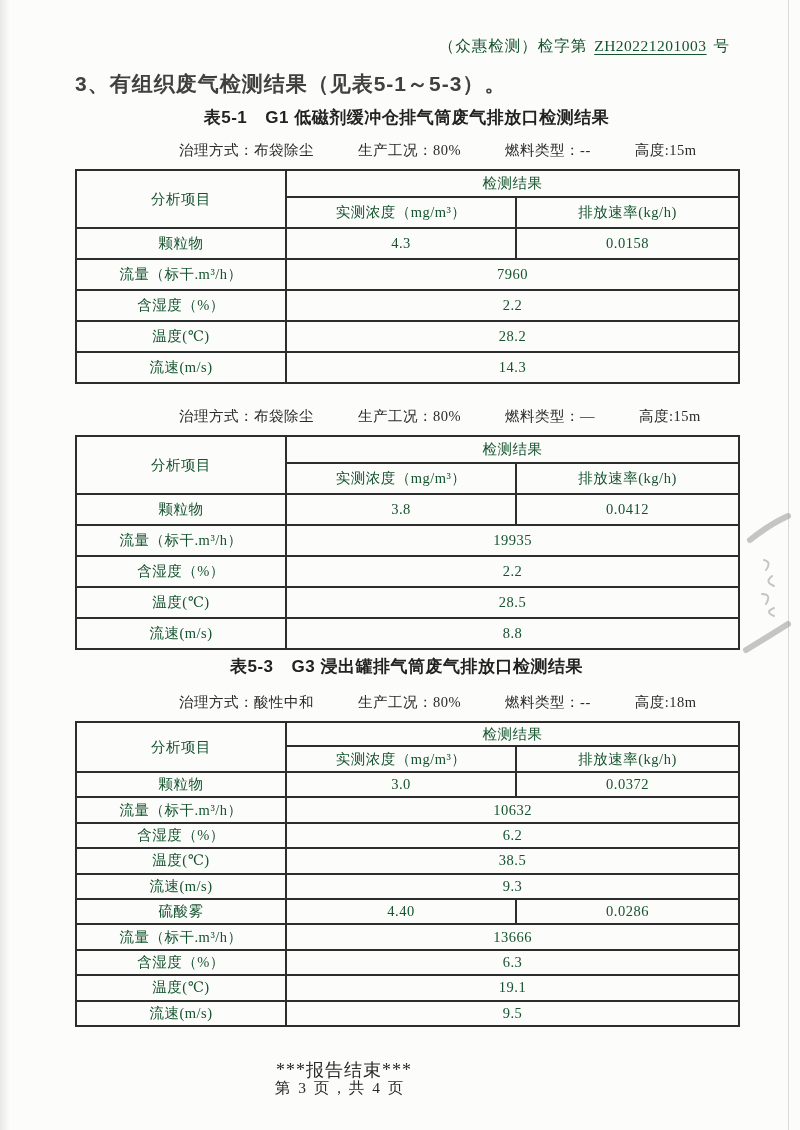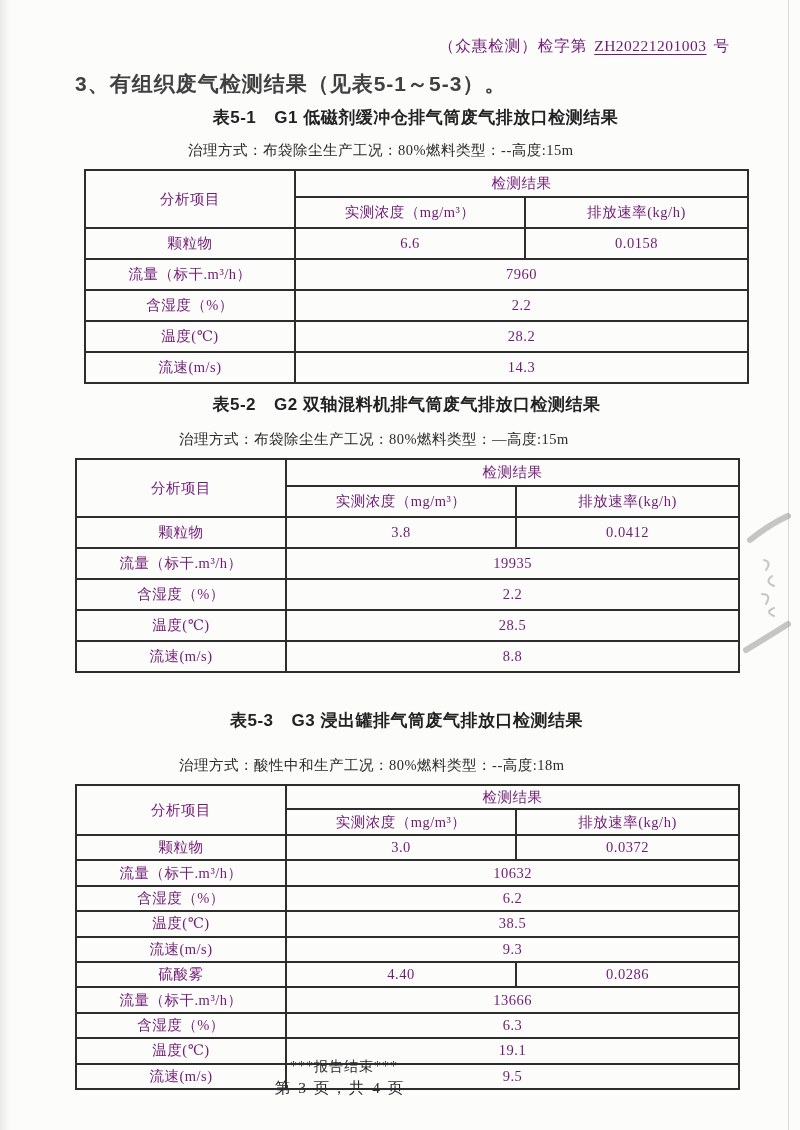--- a/index.html
+++ b/index.html
@@ -17,21 +17,21 @@
   }
   .edge-line-right{
     position:absolute;left:788px;top:0;bottom:0;width:1px;
     background:#d6d6d2;opacity:.9;pointer-events:none;
   }
 
   .abs{position:absolute;}
 
   .doc-header{
     left:0;top:36px;width:730px;text-align:right;
-    font-size:15.5px;letter-spacing:1px;color:#701a75;
+    font-size:15.5px;letter-spacing:1px;color:#14532d;
   }
   .ref-number{
     text-decoration:underline;
     text-underline-offset:3px;
     letter-spacing:.5px;
     padding:0 2px;
   }
 
   .section-title{
     left:75px;top:70px;
@@ -40,49 +40,49 @@
   }
 
   .tbl-caption{
     width:663px;text-align:center;
     font-family:"Liberation Sans","DejaVu Sans",sans-serif;
     font-weight:700;font-size:17px;color:#222;letter-spacing:.5px;
   }
   .tbl-caption .tag{margin-right:18px;}
 
   .meta-row{
-    width:663px;display:flex;
+    width:663px;display:flex;gap:44px;
     padding-left:104px;box-sizing:border-box;
     font-size:14.5px;color:#2a2a2a;letter-spacing:.5px;white-space:nowrap;
   }
 
   table.report-table{
     border-collapse:collapse;table-layout:fixed;width:663px;
     background:transparent;
   }
   table.report-table td{
     border:2px solid #2d2d2d;
     text-align:center;vertical-align:middle;
-    font-size:14.5px;color:#701a75;
+    font-size:14.5px;color:#14532d;
     padding:0 0;letter-spacing:.5px;
     overflow:hidden;white-space:nowrap;
   }
   col.c1{width:210px;} col.c2{width:230px;} col.c3{width:223px;}
 
   .t-std tr.hrow1 td{height:25px;}
   .t-std tr.hrow2 td{height:29px;}
   .t-std tbody td{height:29px;}
 
   .t-tight tr.hrow1 td{height:22px;}
   .t-tight tr.hrow2 td{height:24px;}
   .t-tight tbody td{height:23.4px;}
 
   .footer-end{
     left:0;top:1058px;width:688px;text-align:center;
-    font-size:14px;color:#2a2a2a;letter-spacing:1px;
+    font-size:18px;color:#2a2a2a;letter-spacing:1px;
   }
   .footer-page{
     left:0;top:1078px;width:680px;text-align:center;
     font-size:15.5px;color:#2a2a2a;letter-spacing:2px;
   }
 
   .seal{left:742px;top:502px;opacity:.5;pointer-events:none;}
 </style>
 </head>
 <body>
@@ -91,21 +91,21 @@
 <div class="edge-line-right"></div>
 
 <div class="abs doc-header">
   <span>（众惠检测）检字第</span>
   <span class="ref-number">ZH20221201003</span>
   <span>号</span>
 </div>
 
 <div class="abs section-title">3、有组织废气检测结果（见表5-1～5-3）。</div>
 
-<div class="abs" style="left:84px;top:106px;">
+<div class="abs" style="left:75px;top:106px;">
   <div class="tbl-caption">
     <span class="tag">表5-1</span><span>G1 低磁剂缓冲仓排气筒废气排放口检测结果</span>
   </div>
   <div class="meta-row" style="margin-top:12px;">
       <span>治理方式：布袋除尘</span>
       <span>生产工况：80%</span>
       <span>燃料类型：--</span>
       <span>高度:15m</span>
     </div>
   <table class="report-table t-std" style="margin-top:9px;">
@@ -120,21 +120,21 @@
         <td colspan="2">检测结果</td>
       </tr>
       <tr class="hrow2">
         <td>实测浓度（mg/m³）</td>
         <td>排放速率(kg/h)</td>
       </tr>
     </thead>
     <tbody>
         <tr>
           <td>颗粒物</td>
-          <td>6.6</td>
+          <td>4.3</td>
           <td>0.0158</td>
         </tr>
         <tr>
           <td>流量（标干.m³/h）</td>
           <td colspan="2">7960</td>
         </tr>
         <tr>
           <td>含湿度（%）</td>
           <td colspan="2">2.2</td>
         </tr>
@@ -144,23 +144,20 @@
         </tr>
         <tr>
           <td>流速(m/s)</td>
           <td colspan="2">14.3</td>
         </tr>
       </tbody>
   </table>
 </div>
 
 <div class="abs" style="left:75px;top:393px;">
-  <div class="tbl-caption">
-    <span class="tag">表5-2</span><span>G2 双轴混料机排气筒废气排放口检测结果</span>
-  </div>
   <div class="meta-row" style="margin-top:14px;">
       <span>治理方式：布袋除尘</span>
       <span>生产工况：80%</span>
       <span>燃料类型：—</span>
       <span>高度:15m</span>
     </div>
   <table class="report-table t-std" style="margin-top:9px;">
     <colgroup>
         <col class="c1">
         <col class="c2">
@@ -195,25 +192,25 @@
           <td colspan="2">28.5</td>
         </tr>
         <tr>
           <td>流速(m/s)</td>
           <td colspan="2">8.8</td>
         </tr>
       </tbody>
   </table>
 </div>
 
-<div class="abs" style="left:75px;top:709px;">
+<div class="abs" style="left:75px;top:655px;">
   <div class="tbl-caption">
     <span class="tag">表5-3</span><span>G3 浸出罐排气筒废气排放口检测结果</span>
   </div>
-  <div class="meta-row" style="margin-top:24px;">
+  <div class="meta-row" style="margin-top:15px;">
       <span>治理方式：酸性中和</span>
       <span>生产工况：80%</span>
       <span>燃料类型：--</span>
       <span>高度:18m</span>
     </div>
   <table class="report-table t-tight" style="margin-top:9px;">
     <colgroup>
         <col class="c1">
         <col class="c2">
         <col class="c3">

